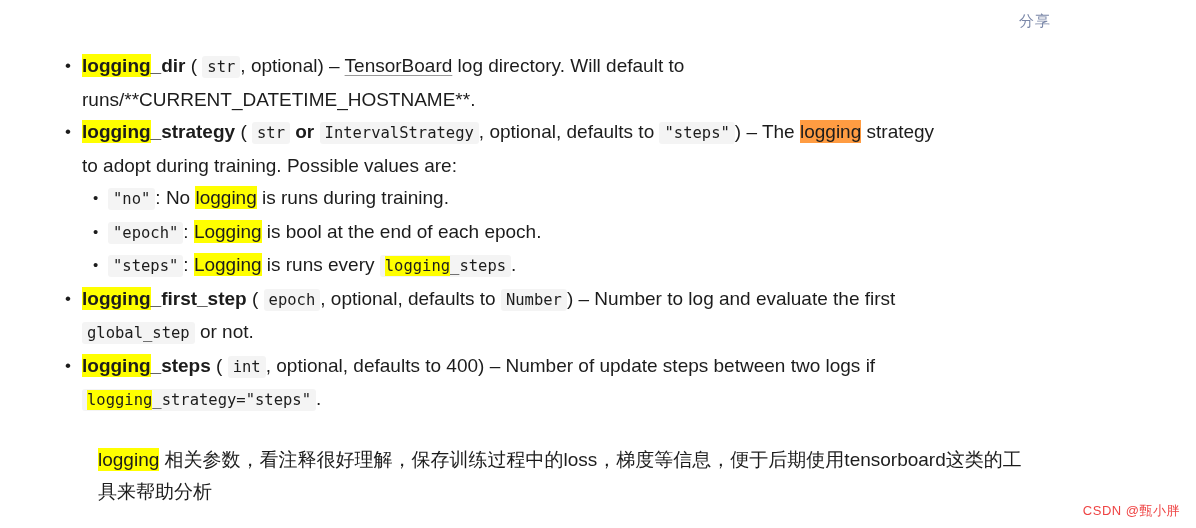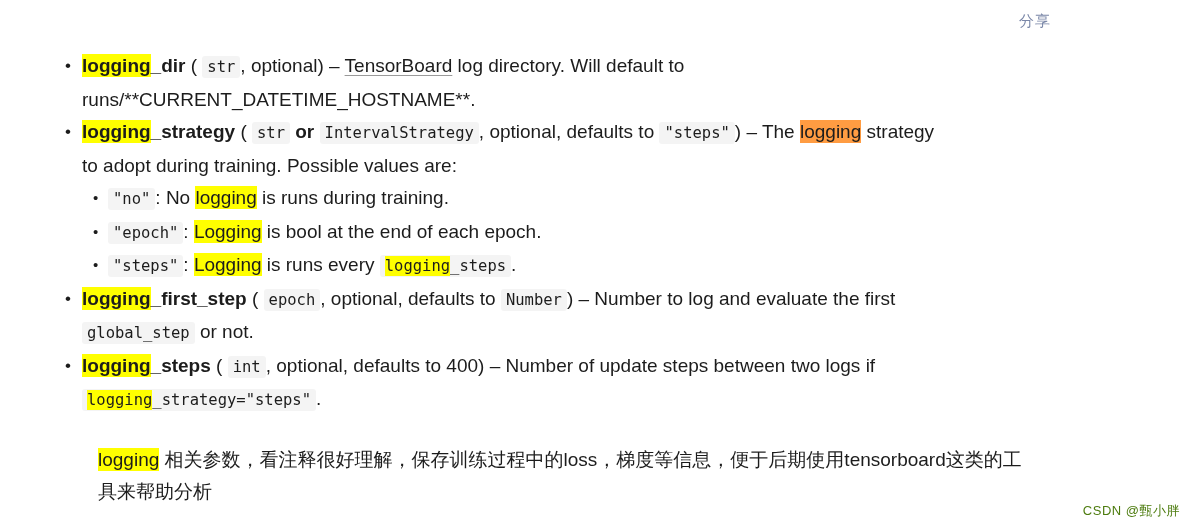--- a/index.html
+++ b/index.html
@@ -112,21 +112,21 @@
     line-height: 32px;
     color: #1c1c1c;
     margin-left: 48px;
   }
 
   .watermark {
     position: absolute;
     right: 16px;
     bottom: 8px;
     font-size: 13px;
-    color: #4d7c0f;
+    color: #ef4444;
     letter-spacing: 0.5px;
   }
 
   .dash { font-size: 19px; }
 </style>
 </head>
 <body>
 
 <div class="share-link">分享</div>
 

